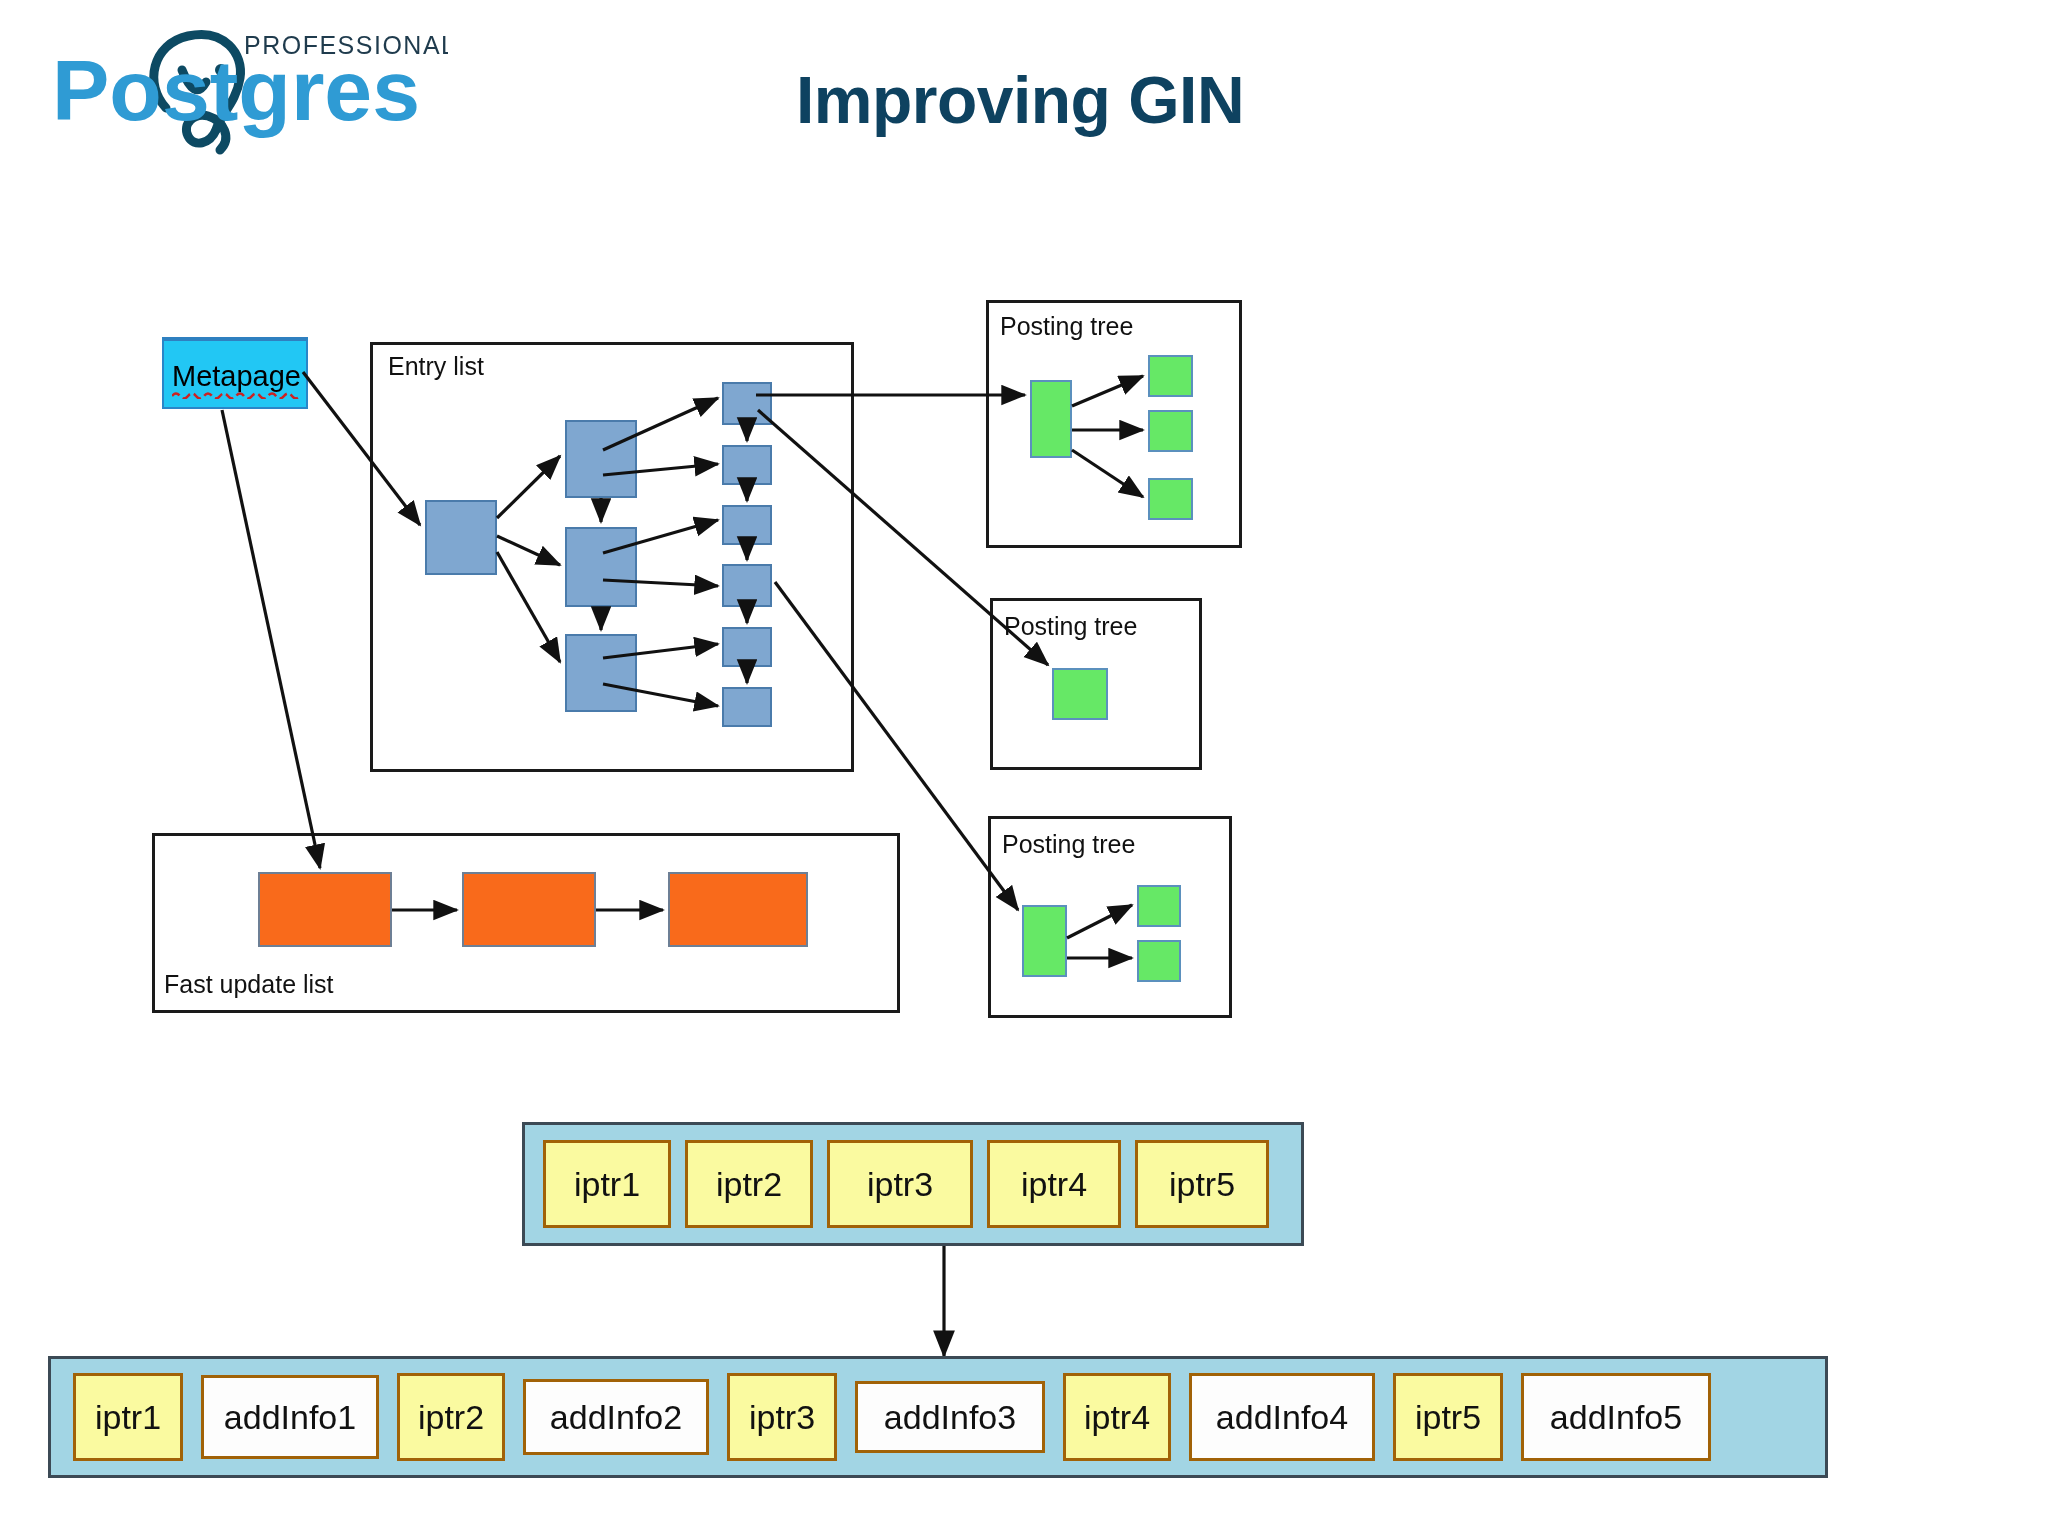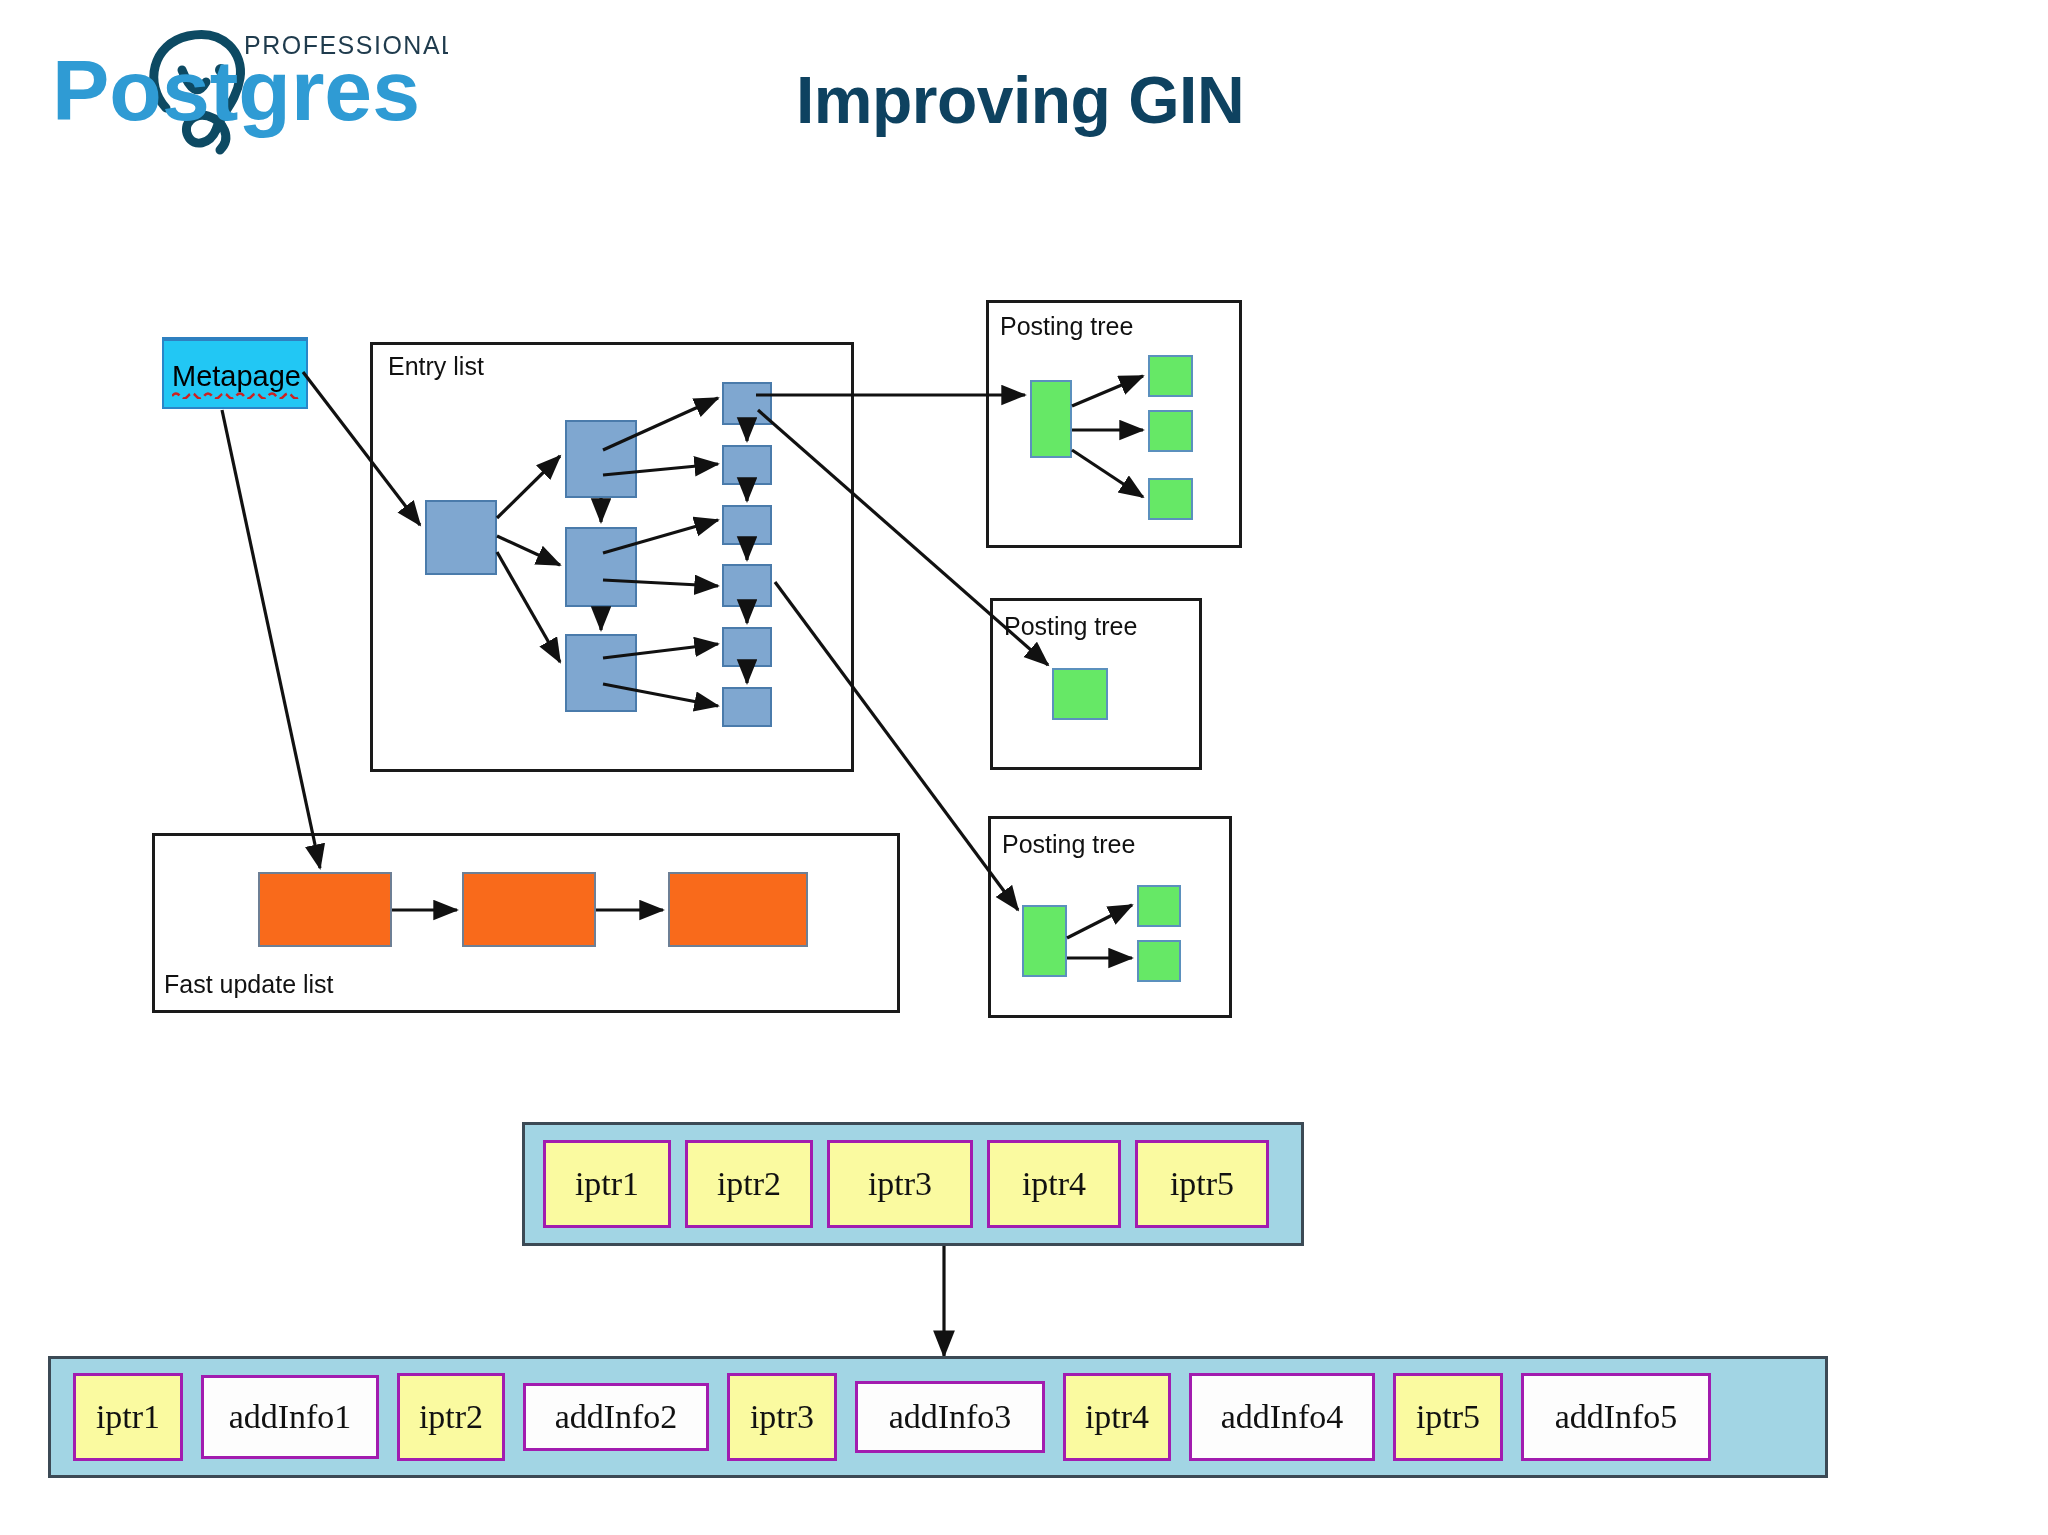--- a/index.html
+++ b/index.html
@@ -97,28 +97,27 @@
   .array-container {
     position: absolute;
     background: #a2d5e4;
     border: 3px solid #3c4a55;
     box-sizing: border-box;
     display: flex;
     align-items: center;
   }
   .cell {
     box-sizing: border-box;
-    border: 3px solid #a21caf;
+    border: 3px solid #a16207;
     display: flex;
     align-items: center;
     justify-content: center;
     font-size: 34px;
     color: #111111;
     white-space: nowrap;
-    font-family: Liberation Serif, serif;
   }
   .cell-iptr   { background: #fafaa0; }
   .cell-info   { background: #fdfdfd; }
 
   svg.overlay {
     position: absolute;
     left: 0;
     top: 0;
     width: 2048px;
     height: 1535px;
@@ -252,20 +251,20 @@
     <div class="cell cell-iptr" style="width: 128px; height: 88px;">iptr2</div>
     <div class="cell cell-iptr" style="width: 146px; height: 88px;">iptr3</div>
     <div class="cell cell-iptr" style="width: 134px; height: 88px;">iptr4</div>
     <div class="cell cell-iptr" style="width: 134px; height: 88px;">iptr5</div>
   </div>
 
 <div class="array-container" id="row-iptr-info" style="left:48px; top:1356px; width:1780px; height:122px; padding:0 22px; gap:18px;">
     <div class="cell cell-iptr" style="width: 110px; height: 88px;">iptr1</div>
     <div class="cell cell-info" style="width: 178px; height: 84px;">addInfo1</div>
     <div class="cell cell-iptr" style="width: 108px; height: 88px;">iptr2</div>
-    <div class="cell cell-info" style="width: 186px; height: 68px;">addInfo2</div>
+    <div class="cell cell-info" style="width: 186px; height: 76px;">addInfo2</div>
     <div class="cell cell-iptr" style="width: 110px; height: 88px;">iptr3</div>
     <div class="cell cell-info" style="width: 190px; height: 72px;">addInfo3</div>
     <div class="cell cell-iptr" style="width: 108px; height: 88px;">iptr4</div>
     <div class="cell cell-info" style="width: 186px; height: 88px;">addInfo4</div>
     <div class="cell cell-iptr" style="width: 110px; height: 88px;">iptr5</div>
     <div class="cell cell-info" style="width: 190px; height: 88px;">addInfo5</div>
   </div>
 
 </body></html>

